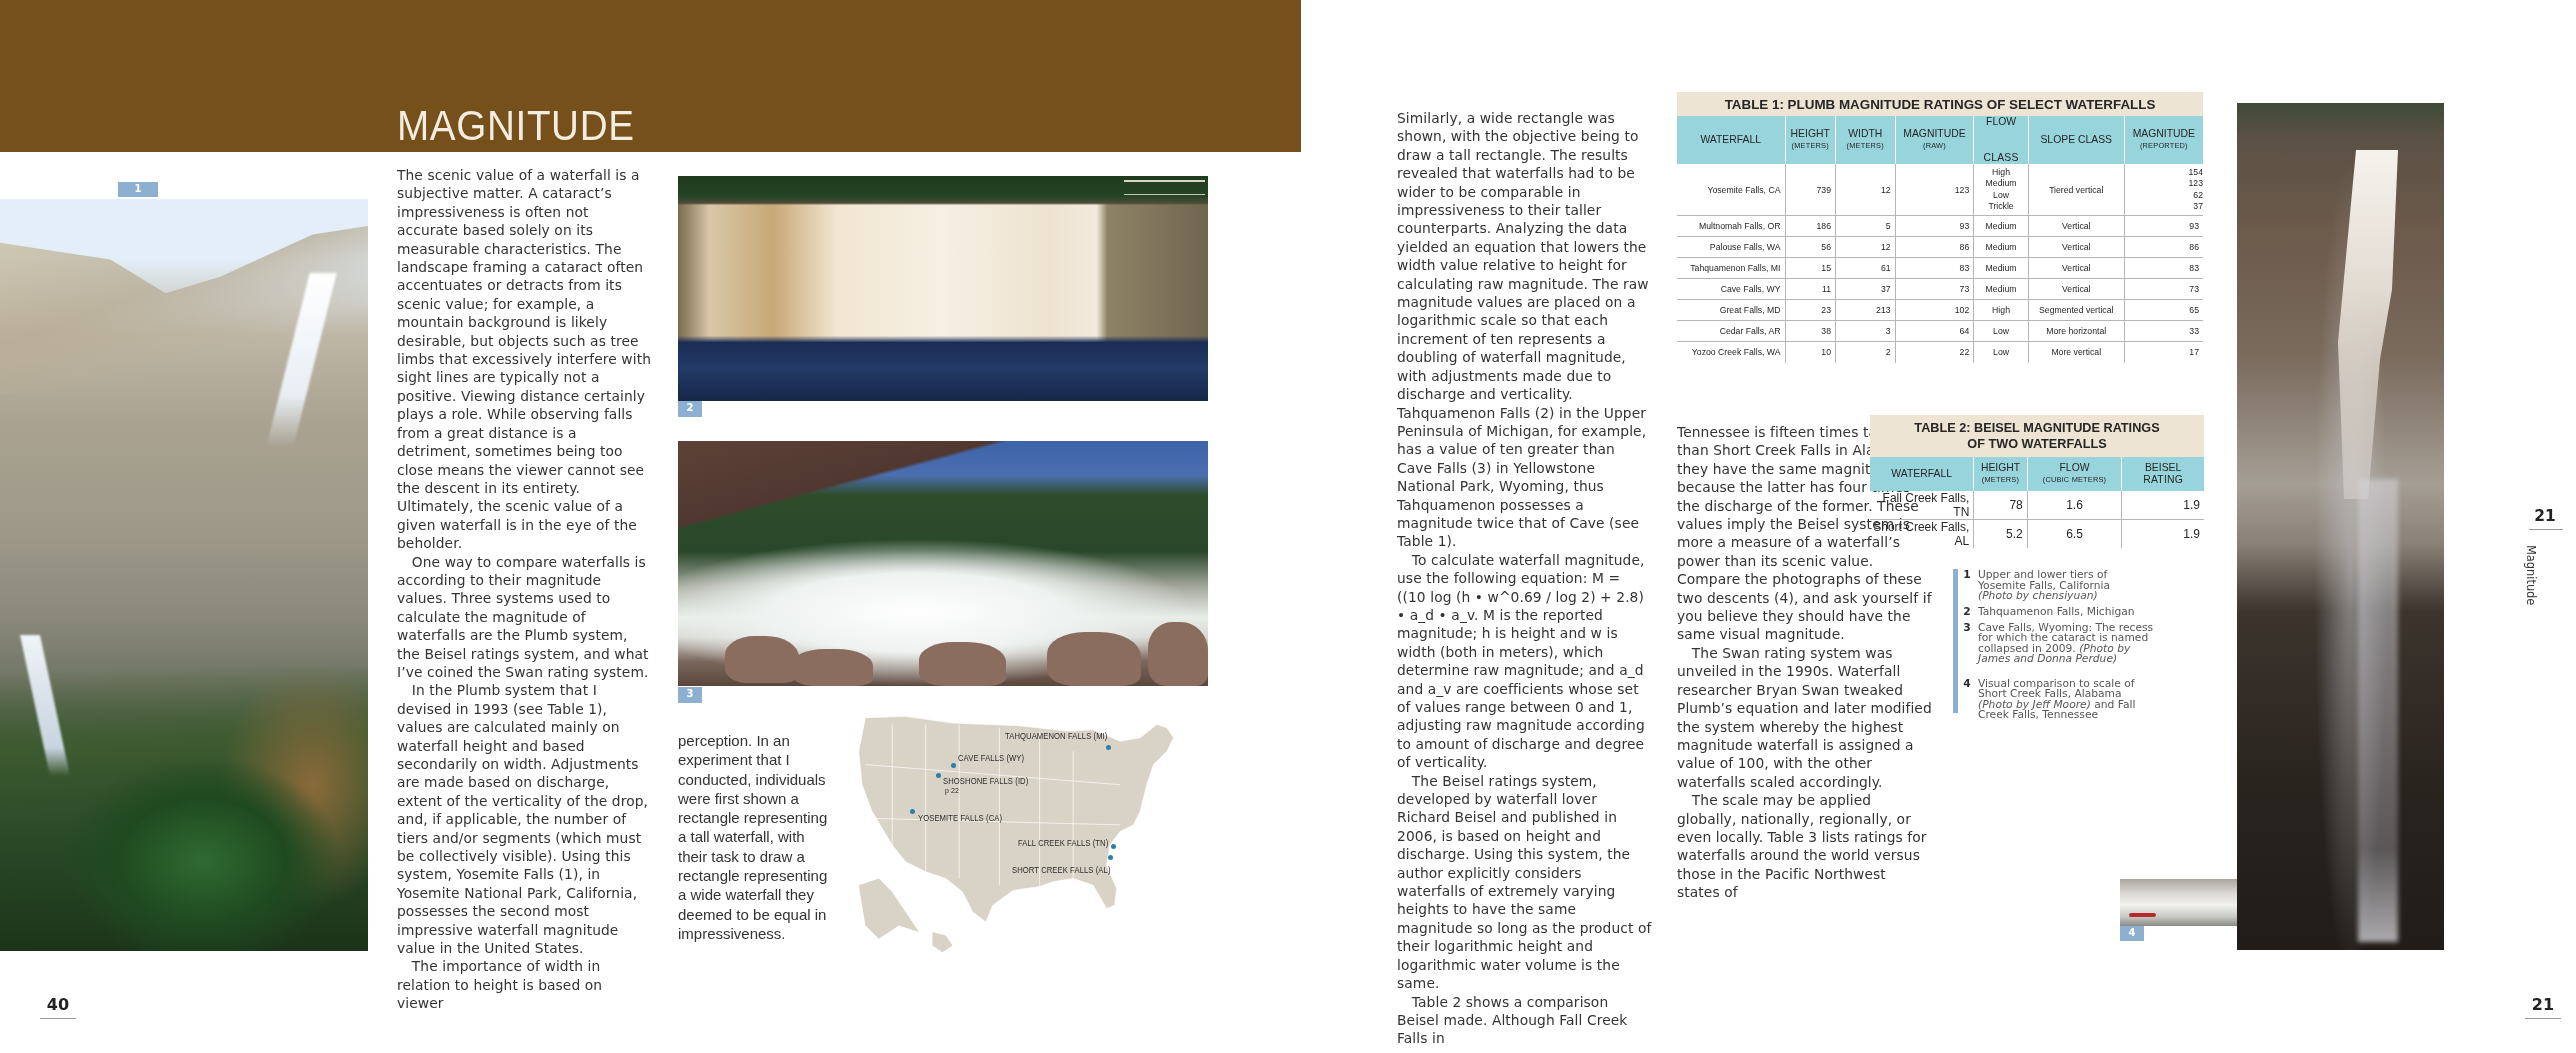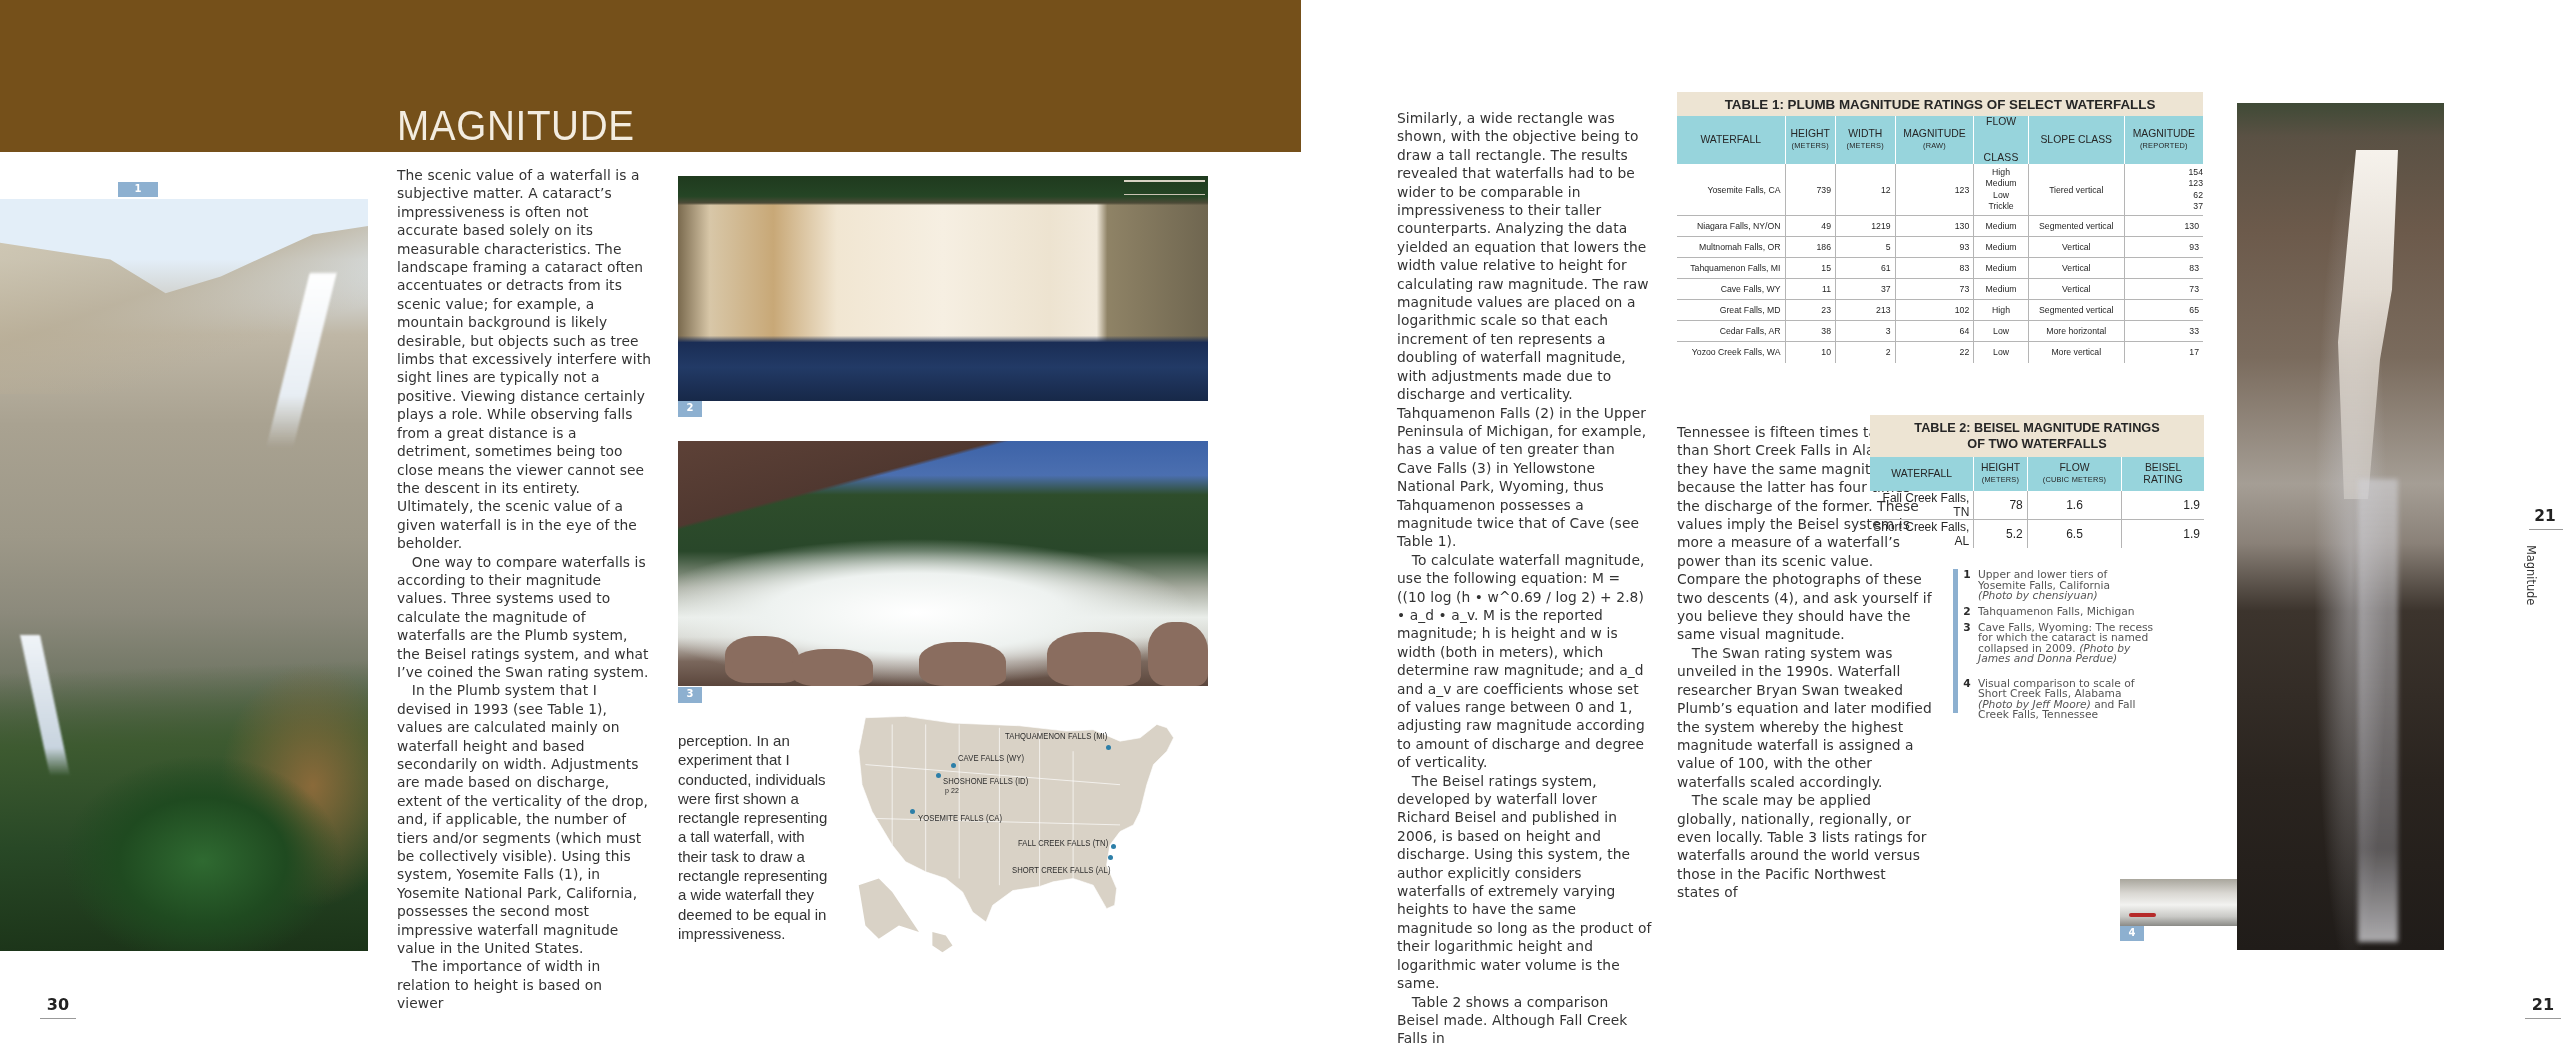--- a/index.html
+++ b/index.html
@@ -163,21 +163,21 @@
     <span class="map-label" style="left:91px; top:65px;">SHOSHONE FALLS (ID)</span>
     <span class="map-label map-sub" style="left:93px; top:75px;">p 22</span>
     <span class="map-dot" style="left:58px; top:98px;"></span>
     <span class="map-label" style="left:66px; top:102px;">YOSEMITE FALLS (CA)</span>
     <span class="map-dot" style="left:259px; top:133px;"></span>
     <span class="map-label" style="left:166px; top:127px;">FALL CREEK FALLS (TN)</span>
     <span class="map-dot" style="left:256px; top:144px;"></span>
     <span class="map-label" style="left:160px; top:154px;">SHORT CREEK FALLS (AL)</span>
   </div>
 
-  <div class="pagenum" style="left:40px; top:995px;">30</div>
+  <div class="pagenum" style="left:40px; top:995px;">40</div>
   <div class="pagenum-rule" style="left:40px; top:1018px;"></div>
 </div>
 
 <div class="page-right"></div>
 
 <div class="body-text" style="left:1397px; top:109px; width:255px;">
   <p>Similarly, a wide rectangle was shown, with the objective being to draw a tall rectangle. The results revealed that waterfalls had to be wider to be comparable in impressiveness to their taller counterparts. Analyzing the data yielded an equation that lowers the width value relative to height for calculating raw magnitude. The raw magnitude values are placed on a logarithmic scale so that each increment of ten represents a doubling of waterfall magnitude, with adjustments made due to discharge and verticality. Tahquamenon Falls (2) in the Upper Peninsula of Michigan, for example, has a value of ten greater than Cave Falls (3) in Yellowstone National Park, Wyoming, thus Tahquamenon possesses a magnitude twice that of Cave (see Table 1).</p>
   <p class="ind">To calculate waterfall magnitude, use the following equation: M = ((10 log (h • w^0.69 / log 2) + 2.8) • a_d • a_v. M is the reported magnitude; h is height and w is width (both in meters), which determine raw magnitude; and a_d and a_v are coefficients whose set of values range between 0 and 1, adjusting raw magnitude according to amount of discharge and degree of verticality.</p>
   <p class="ind">The Beisel ratings system, developed by waterfall lover Richard Beisel and published in 2006, is based on height and discharge. Using this system, the author explicitly considers waterfalls of extremely varying heights to have the same magnitude so long as the product of their logarithmic height and logarithmic water volume is the same.</p>
   <p class="ind">Table 2 shows a comparison Beisel made. Although Fall Creek Falls in</p>
@@ -210,36 +210,36 @@
         </td>
     <td class="ctr">Tiered vertical</td>
     <td class="num flowstack">
           <div>154</div>
           <div>123</div>
           <div>62</div>
           <div>37</div>
         </td>
   </tr>
   <tr>
-    <td>Niagara Falls, NY/ON</td>
-        <td class="num">49</td>
-        <td class="num">1219</td>
-        <td class="num">130</td>
-        <td class="ctr">Medium</td>
-        <td class="ctr">Segmented vertical</td>
-        <td class="num">130</td>
-  </tr>
-  <tr>
     <td>Multnomah Falls, OR</td>
         <td class="num">186</td>
         <td class="num">5</td>
         <td class="num">93</td>
         <td class="ctr">Medium</td>
         <td class="ctr">Vertical</td>
         <td class="num">93</td>
+  </tr>
+  <tr>
+    <td>Palouse Falls, WA</td>
+        <td class="num">56</td>
+        <td class="num">12</td>
+        <td class="num">86</td>
+        <td class="ctr">Medium</td>
+        <td class="ctr">Vertical</td>
+        <td class="num">86</td>
   </tr>
   <tr>
     <td>Tahquamenon Falls, MI</td>
         <td class="num">15</td>
         <td class="num">61</td>
         <td class="num">83</td>
         <td class="ctr">Medium</td>
         <td class="ctr">Vertical</td>
         <td class="num">83</td>
   </tr>

